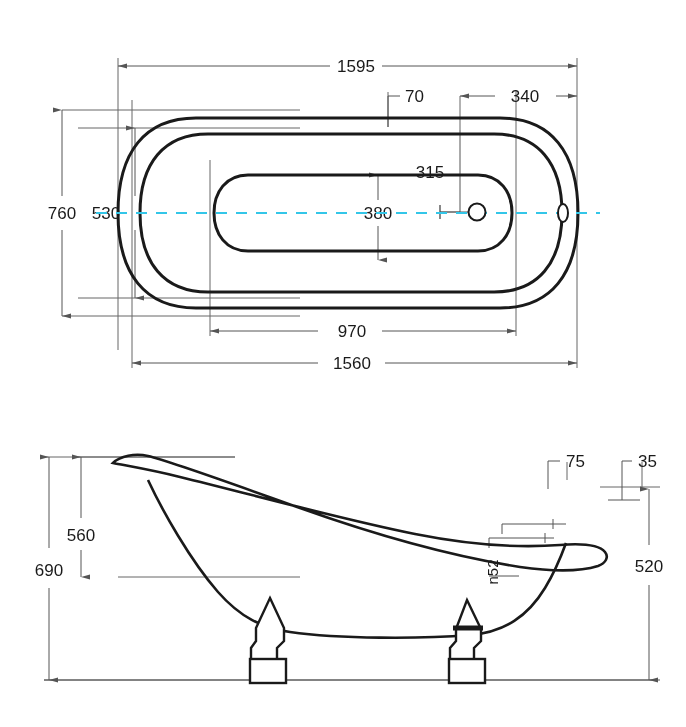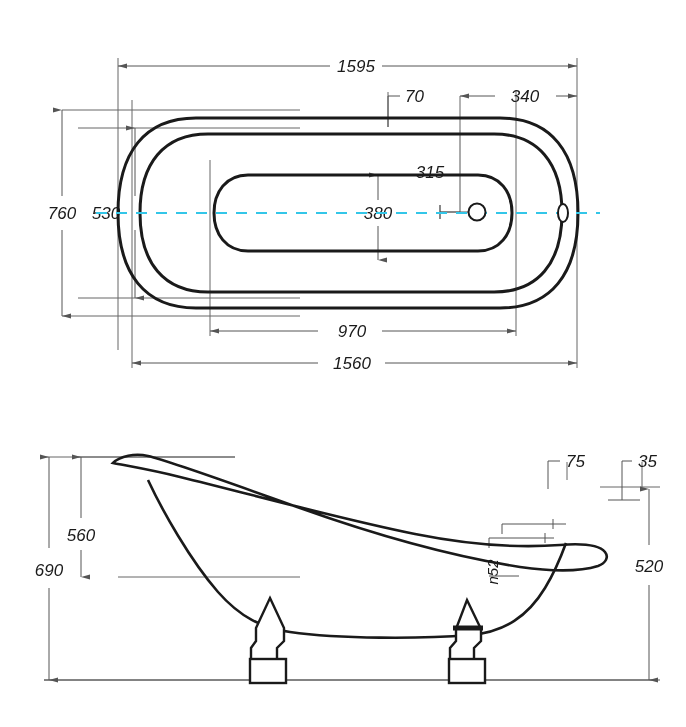--- a/index.html
+++ b/index.html
@@ -6,21 +6,20 @@
   body{
     width:686px;height:727px;
     font-family:"Liberation Sans", sans-serif;
     color:#1a1a1a;
     overflow:hidden;
   }
   #drawing{
     position:relative;
     width:686px;height:727px;
     background:#ffffff;
-    font-style:italic;
   }
   svg{display:block;}
   text{
     font-family:"Liberation Sans", sans-serif;
     fill:#1a1a1a;
   }
   .dimtext{font-size:17px;}
   .dimtext-sm{font-size:15px;}
 </style>
 </head>

